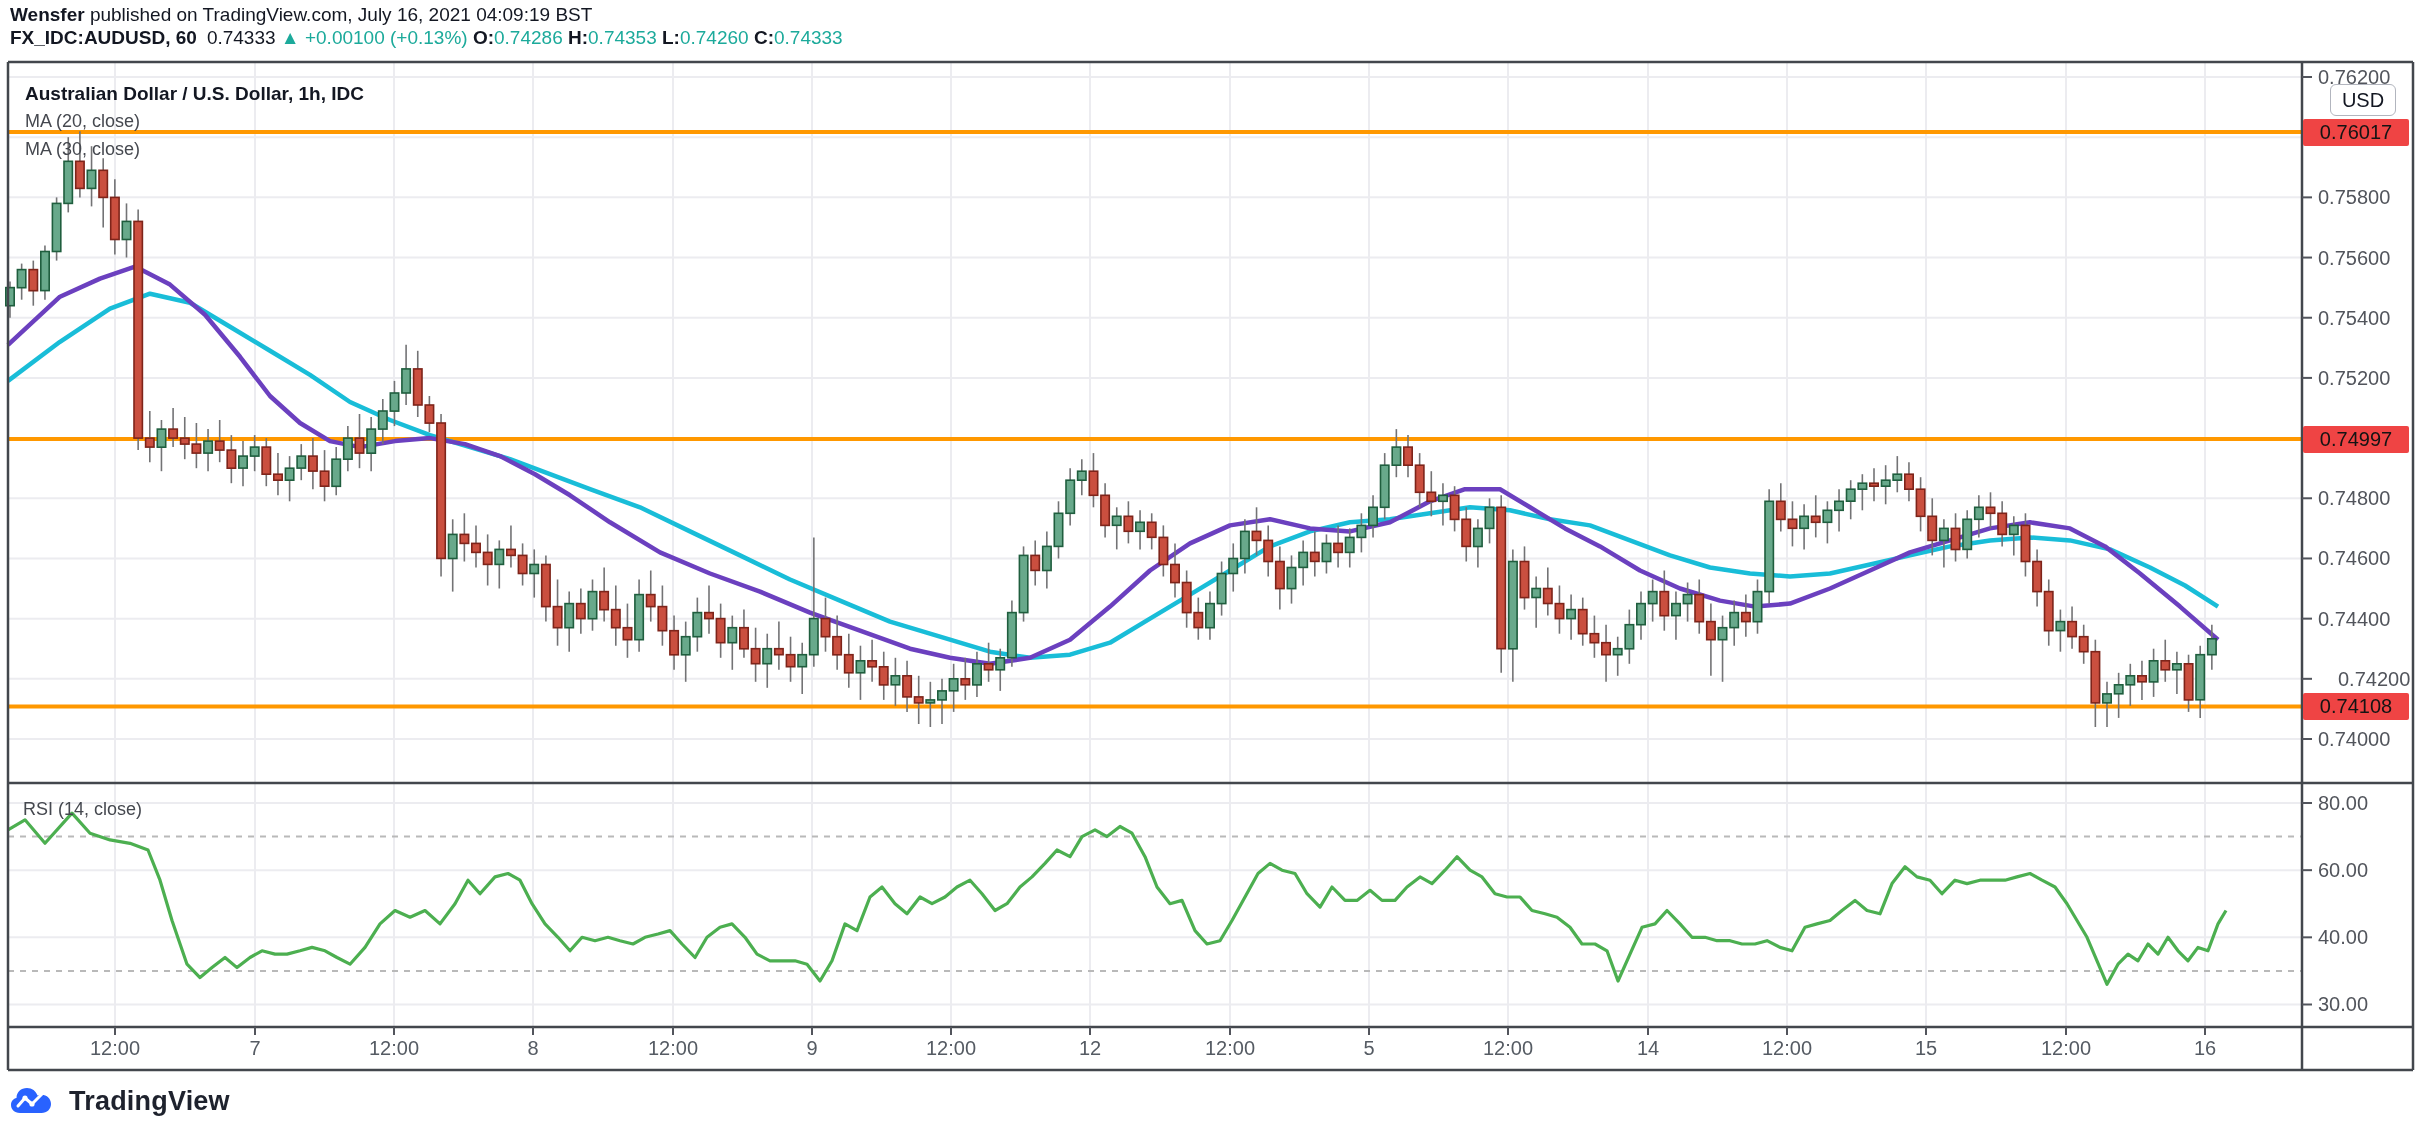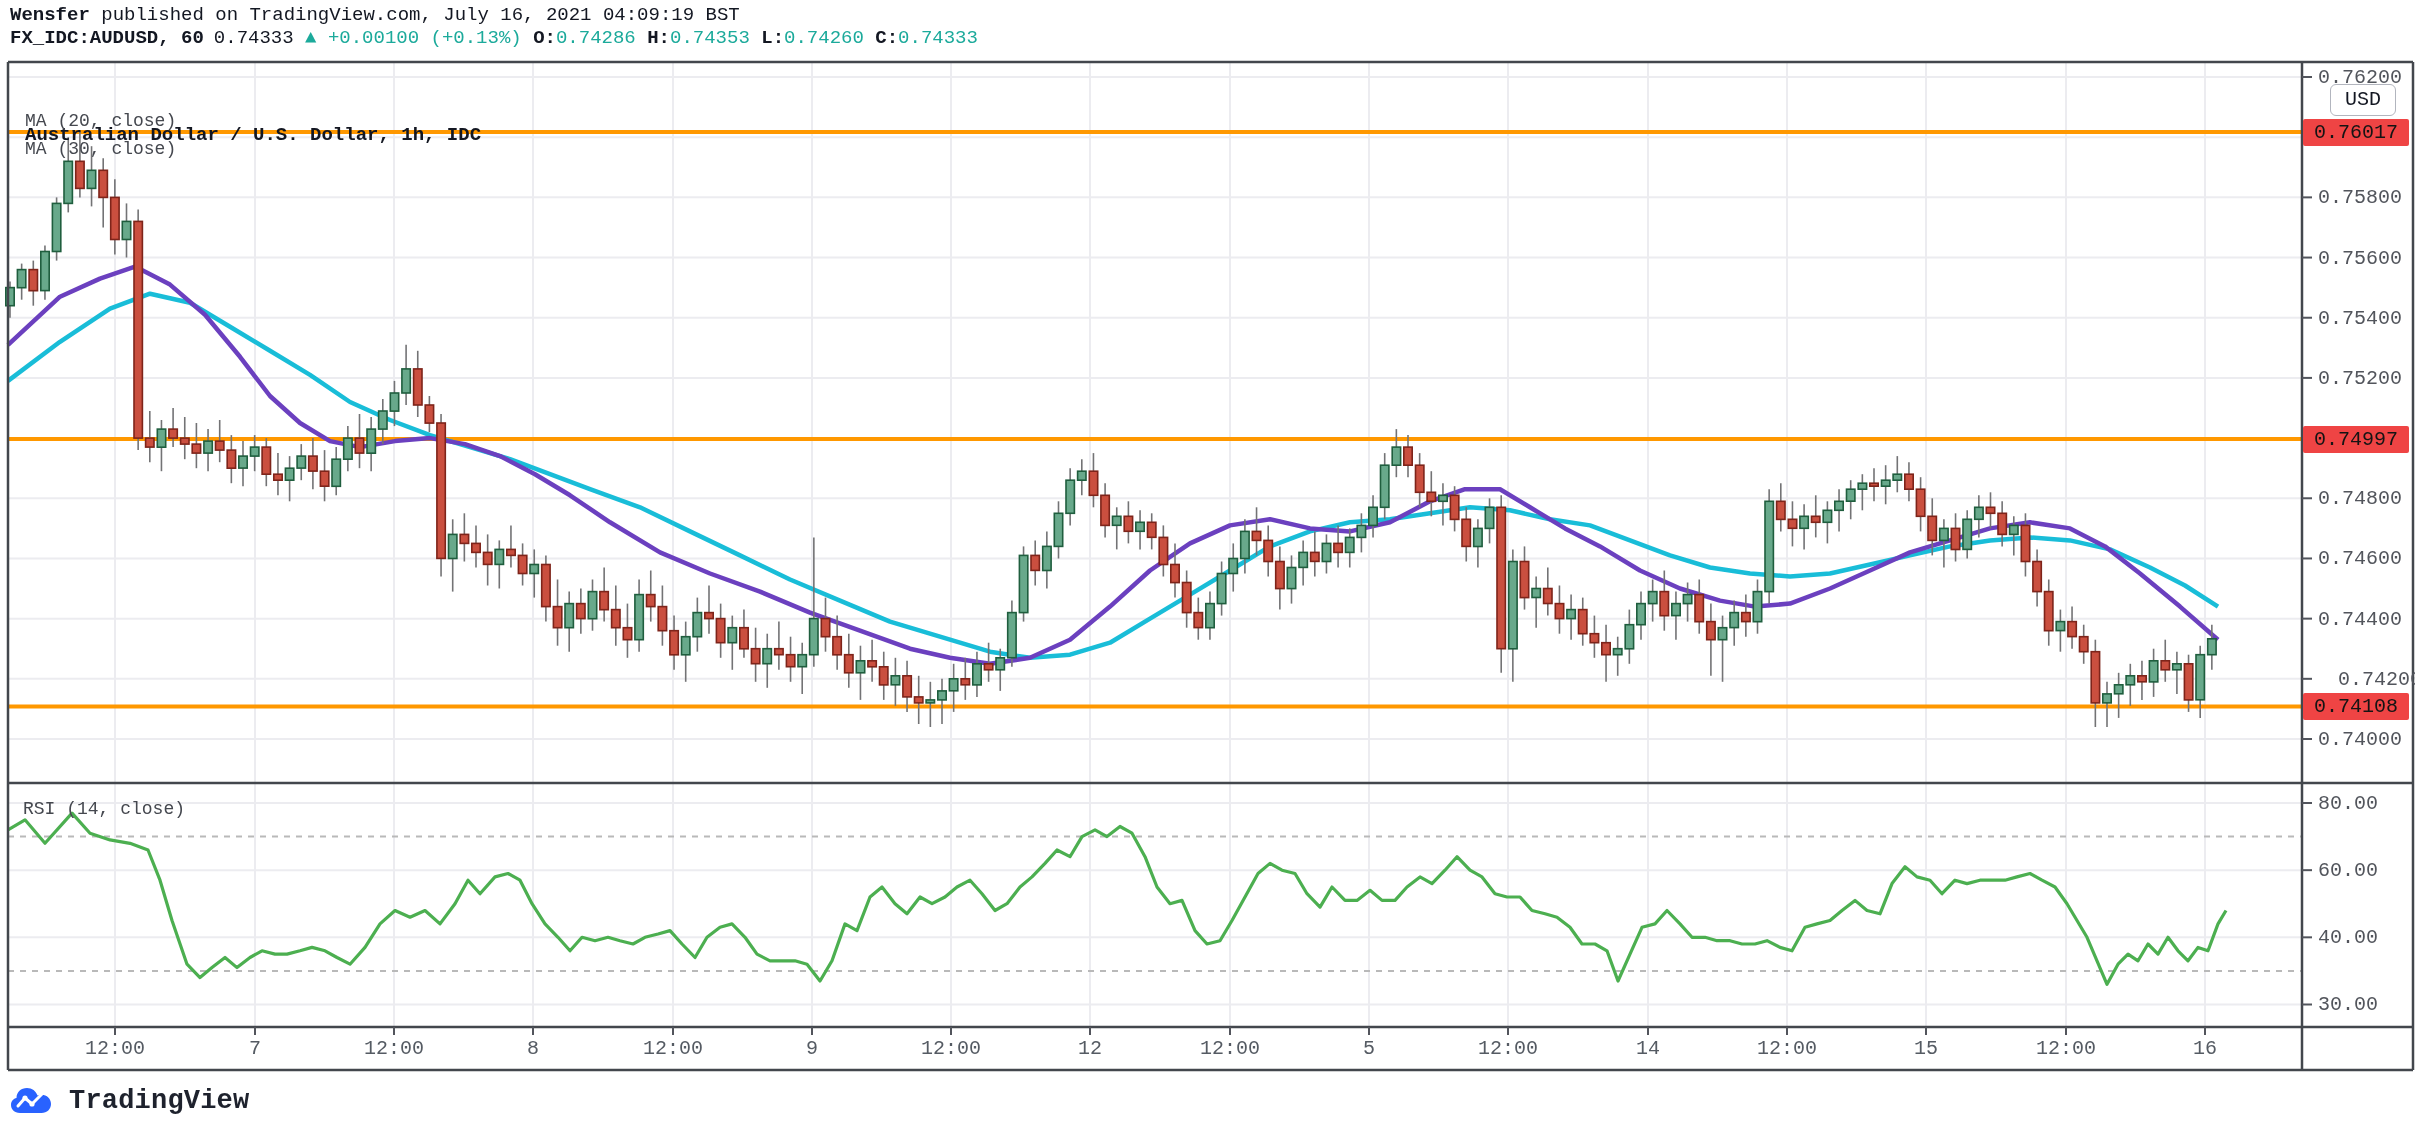--- a/index.html
+++ b/index.html
@@ -1,25 +1,25 @@
 <!DOCTYPE html>
 <html><head>
 <meta charset="utf-8">
 <style>
   html,body{margin:0;padding:0;background:#ffffff;}
   #app{position:relative;width:2415px;height:1127px;background:#fff;overflow:hidden;
-       font-family:Liberation Mono, monospace;color:#131722;}
+       font-family:Liberation Sans, sans-serif;color:#131722;}
   .hdr1{position:absolute;left:10px;top:4px;font-size:19px;color:#131722;white-space:pre;}
   .hdr2{position:absolute;left:10px;top:27px;font-size:19px;color:#131722;white-space:pre;}
   .b{font-weight:bold;}
   .teal{color:#1caa9b;}
   .sp{display:inline-block;width:10px;}
   #plot{position:absolute;left:0;top:0;}
   .legend{position:absolute;font-size:18px;color:#45484f;z-index:5;}
-  .ltitle{font-weight:bold;font-size:19px;color:#131722;margin-top:41px;}
+  .ltitle{font-weight:bold;font-size:19px;color:#131722;}
   .ptick{position:absolute;left:2318px;width:90px;font-size:20px;color:#52555c;z-index:4;}
   .rtick{position:absolute;left:2318px;width:90px;font-size:20px;color:#52555c;z-index:4;}
   .ttick{position:absolute;width:80px;text-align:center;font-size:20px;color:#555b63;top:1037px;z-index:4;}
   .badge{position:absolute;left:2303px;width:106px;height:27px;background:#ef4444;color:#141414;
          font-size:20px;text-align:center;line-height:27px;border-radius:2px;z-index:6;}
   .usd{position:absolute;left:2330px;top:84px;width:64px;height:30px;border:1px solid #b2b5be;
        border-radius:6px;font-size:20px;color:#131722;text-align:center;line-height:30px;z-index:6;}
   .logo{position:absolute;left:10px;top:1085px;display:flex;align-items:center;gap:13px;z-index:5;}
   .logotext{font-size:27px;font-weight:600;color:#1e222d;letter-spacing:.2px;}
 </style>

